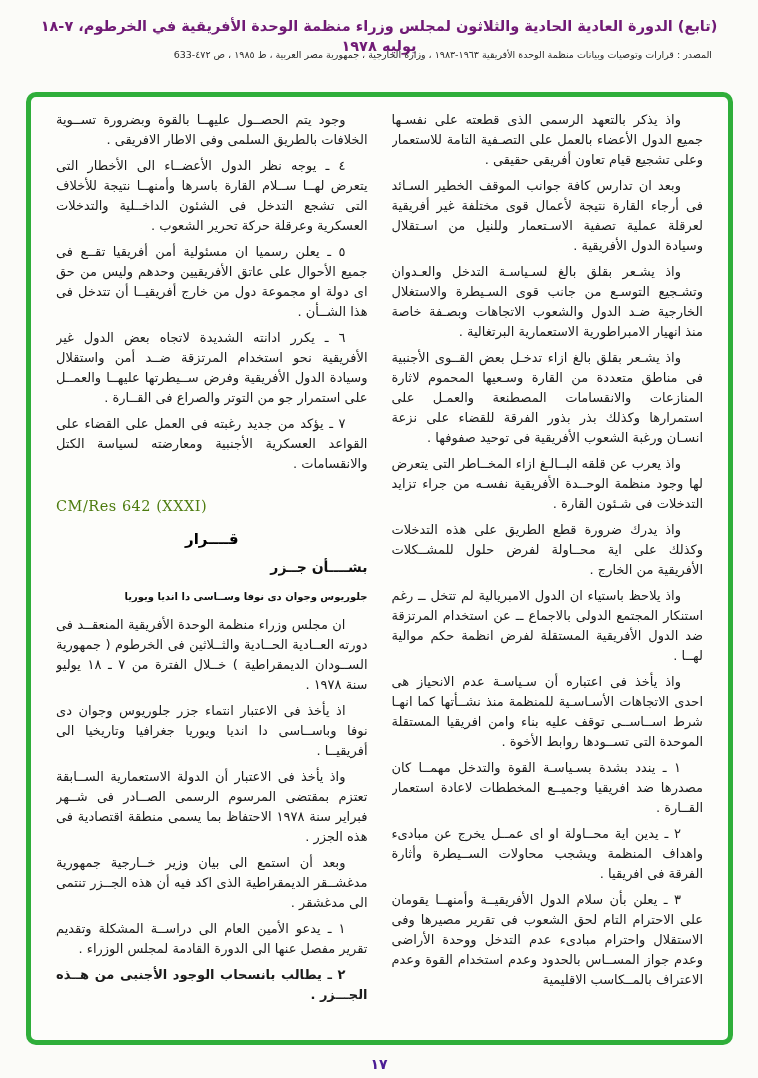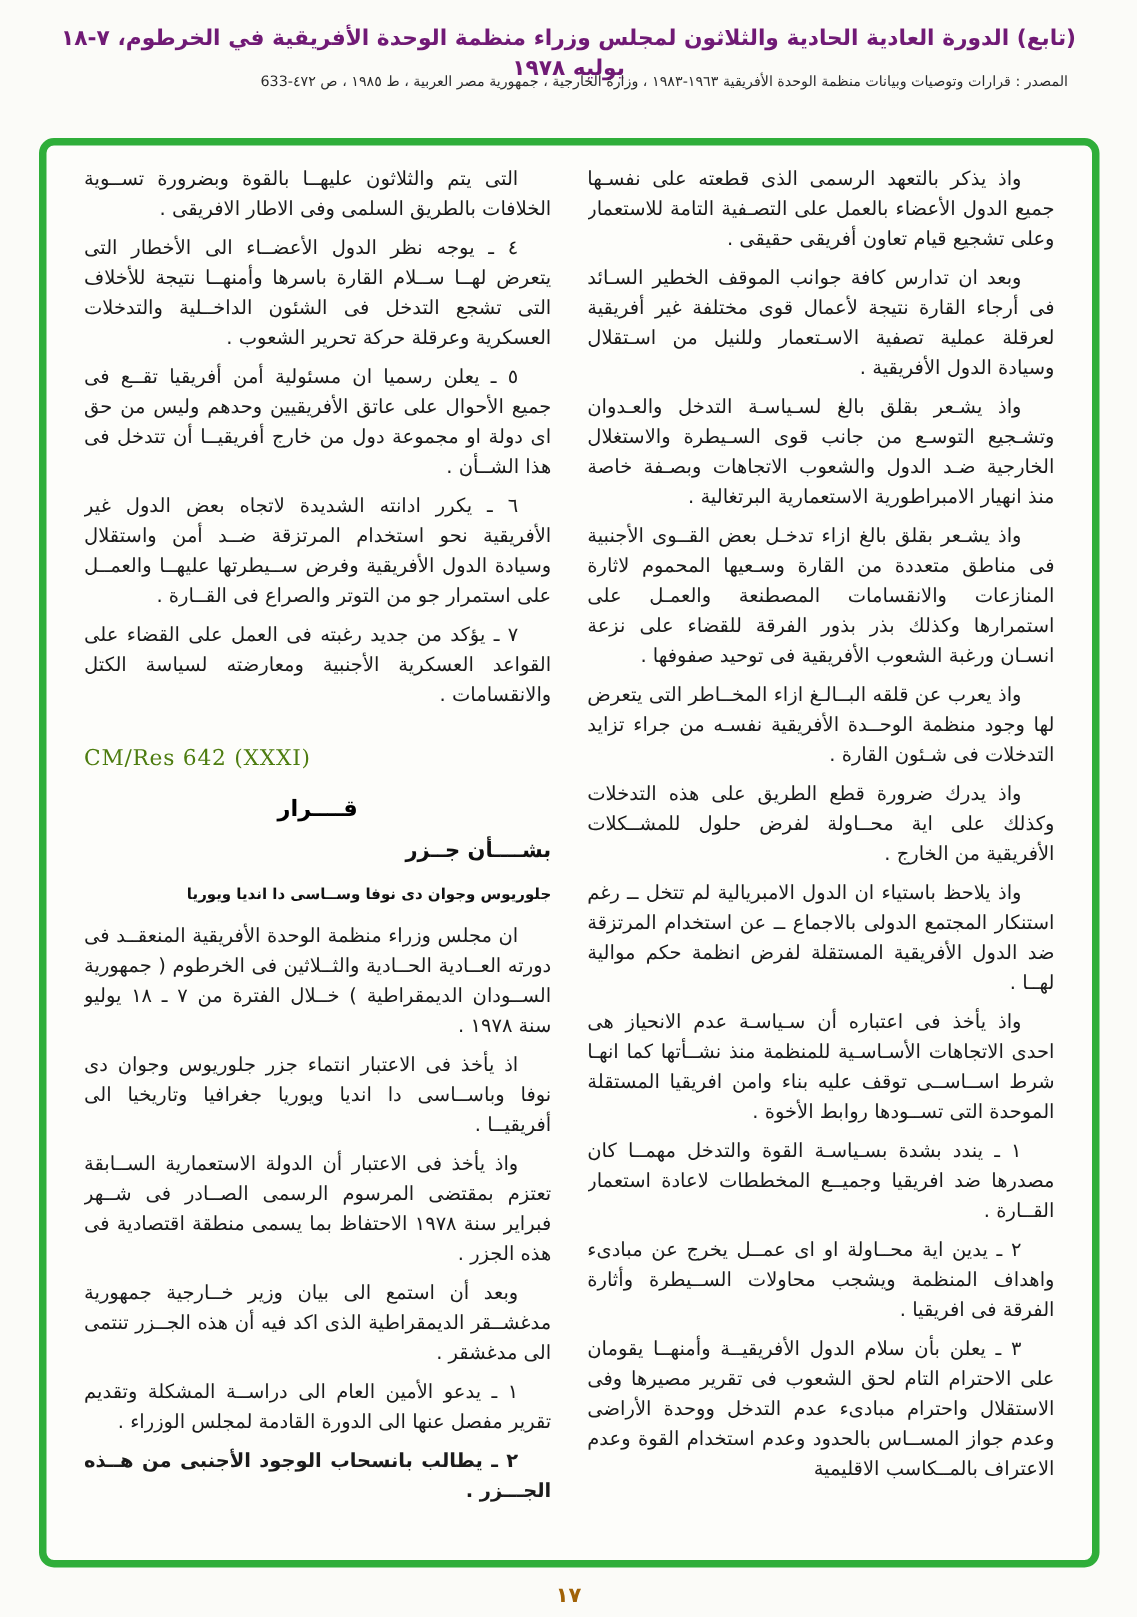--- a/index.html
+++ b/index.html
@@ -107,21 +107,21 @@
   .bold { font-weight: bold; }
 
   .page-number {
     position: absolute;
     bottom: 6px;
     right: 0;
     left: 0;
     text-align: center;
     font-size: 14px;
     font-weight: bold;
-    color: #a16207;
+    color: #4c1d95;
   }
 </style>
 </head>
 <body>
 
 <div class="page">
 
   <div class="header-title">(تابع) الدورة العادية الحادية والثلاثون لمجلس وزراء منظمة الوحدة الأفريقية في الخرطوم، ٧-١٨ يوليه ١٩٧٨</div>
 
   <div class="source-line">المصدر : قرارات وتوصيات وبيانات منظمة الوحدة الأفريقية ١٩٦٣-١٩٨٣ ، وزارة الخارجية ، جمهورية مصر العربية ، ط ١٩٨٥ ، ص ٤٧٢-633</div>
@@ -137,21 +137,21 @@
         <p class="para">واذ يعرب عن قلقه البــالـغ ازاء المخــاطر التى يتعرض لها وجود منظمة الوحــدة الأفريقية نفسـه من جراء تزايد التدخلات فى شـئون القارة .</p>
         <p class="para">واذ يدرك ضرورة قطع الطريق على هذه التدخلات وكذلك على اية محــاولة لفرض حلول للمشــكلات الأفريقية من الخارج .</p>
         <p class="para">واذ يلاحظ باستياء ان الدول الامبريالية لم تتخل ــ رغم استنكار المجتمع الدولى بالاجماع ــ عن استخدام المرتزقة ضد الدول الأفريقية المستقلة لفرض انظمة حكم موالية لهــا .</p>
         <p class="para">واذ يأخذ فى اعتباره أن سـياسـة عدم الانحياز هى احدى الاتجاهات الأسـاسـية للمنظمة منذ نشــأتها كما انهـا شرط اســاســى توقف عليه بناء وامن افريقيا المستقلة الموحدة التى تســودها روابط الأخوة .</p>
         <p class="para">١ ـ يندد بشدة بسـياسـة القوة والتدخل مهمــا كان مصدرها ضد افريقيا وجميــع المخططات لاعادة استعمار القــارة .</p>
         <p class="para">٢ ـ يدين اية محــاولة او اى عمــل يخرج عن مبادىء واهداف المنظمة ويشجب محاولات الســيطرة وأثارة الفرقة فى افريقيا .</p>
         <p class="para">٣ ـ يعلن بأن سلام الدول الأفريقيــة وأمنهــا يقومان على الاحترام التام لحق الشعوب فى تقرير مصيرها وفى الاستقلال واحترام مبادىء عدم التدخل ووحدة الأراضى وعدم جواز المســاس بالحدود وعدم استخدام القوة وعدم الاعتراف بالمــكاسب الاقليمية</p>
       </div>
 
       <div class="col">
-        <p class="para">التى يتم والثلاثون عليهــا بالقوة وبضرورة تســوية الخلافات بالطريق السلمى وفى الاطار الافريقى .</p>
+        <p class="para">وجود يتم الحصــول عليهــا بالقوة وبضرورة تســوية الخلافات بالطريق السلمى وفى الاطار الافريقى .</p>
         <p class="para">٤ ـ يوجه نظر الدول الأعضــاء الى الأخطار التى يتعرض لهــا ســلام القارة باسرها وأمنهــا نتيجة للأخلاف التى تشجع التدخل فى الشئون الداخــلية والتدخلات العسكرية وعرقلة حركة تحرير الشعوب .</p>
         <p class="para">٥ ـ يعلن رسميا ان مسئولية أمن أفريقيا تقــع فى جميع الأحوال على عاتق الأفريقيين وحدهم وليس من حق اى دولة او مجموعة دول من خارج أفريقيــا أن تتدخل فى هذا الشــأن .</p>
         <p class="para">٦ ـ يكرر ادانته الشديدة لاتجاه بعض الدول غير الأفريقية نحو استخدام المرتزقة ضــد أمن واستقلال وسيادة الدول الأفريقية وفرض ســيطرتها عليهــا والعمــل على استمرار جو من التوتر والصراع فى القــارة .</p>
         <p class="para">٧ ـ يؤكد من جديد رغبته فى العمل على القضاء على القواعد العسكرية الأجنبية ومعارضته لسياسة الكتل والانقسامات .</p>
 
         <div class="res-ref">CM/Res 642 (XXXI)</div>
         <div class="res-title">قــــرار</div>
         <div class="res-subtitle">بشــــأن جــزر</div>
         <p class="res-subject">جلوريوس وجوان دى نوفا وســاسى دا انديا ويوريا</p>
 

